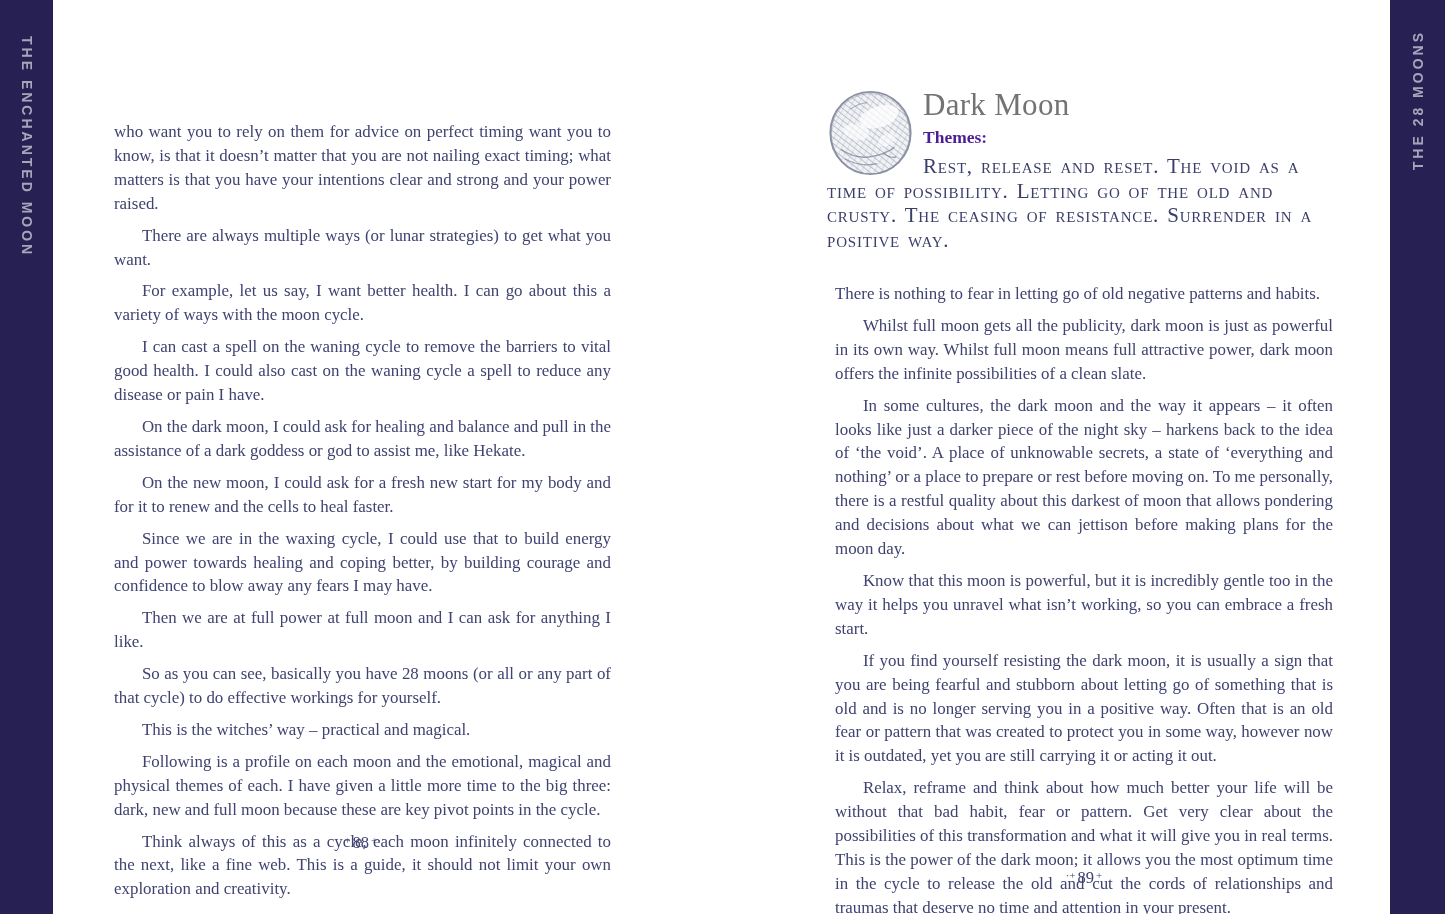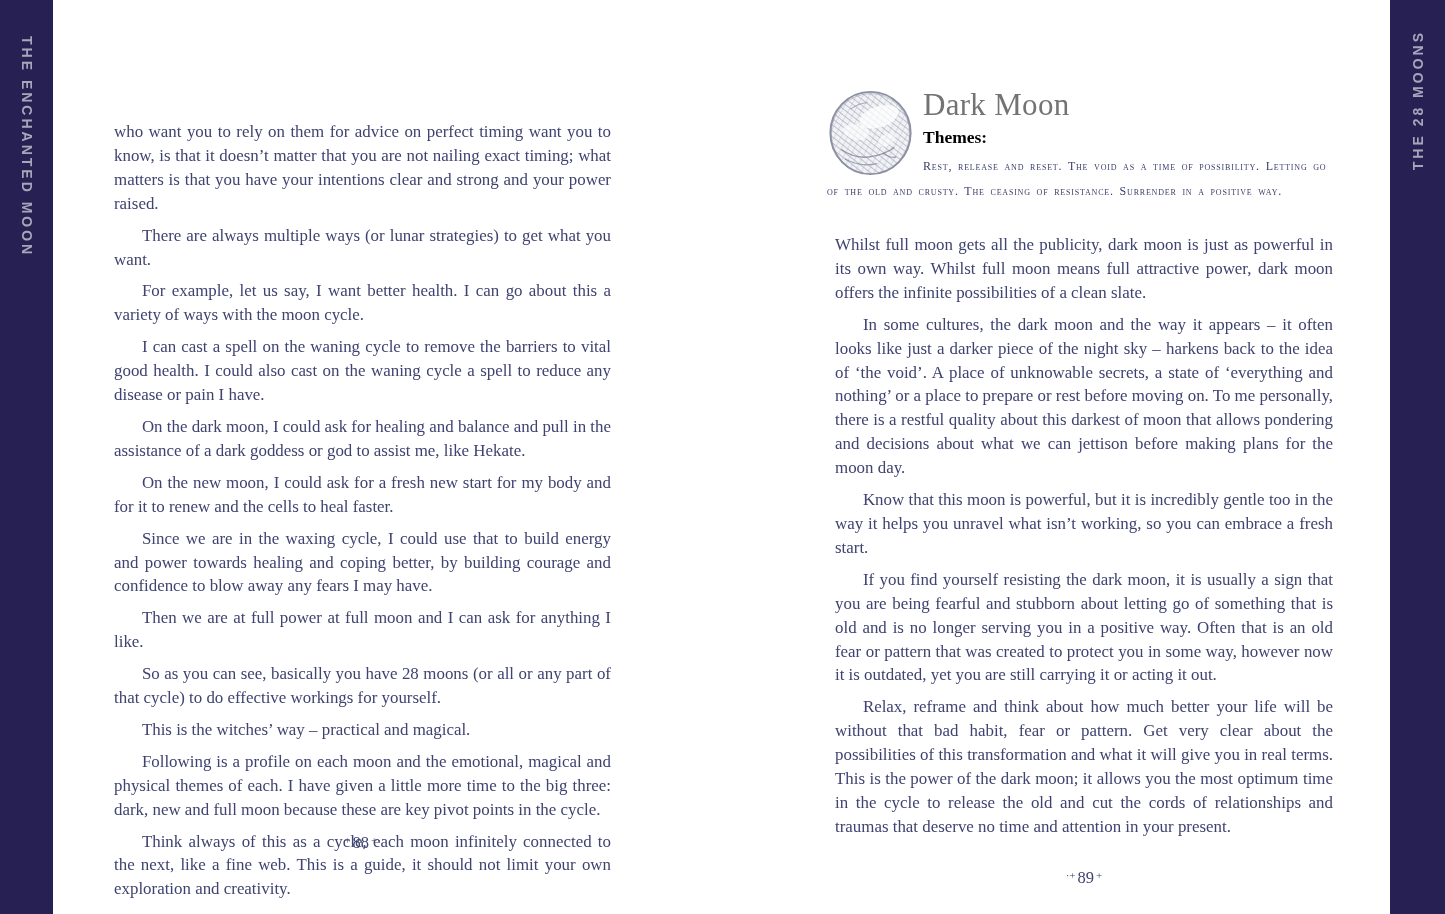--- a/index.html
+++ b/index.html
@@ -39,24 +39,24 @@
   
   .page-right { position:absolute; left:827px; top:88px; width:514px; height:790px; }
   .page-right .footer { top:780px; }
 
   .moon-art { float:left; width:87px; height:86px; margin:2px 9px 2px 0; }
 
   .section-title {
     font-size:31px; font-weight:400; color:#737373;
     margin:0 0 4px 0; line-height:34px; letter-spacing:0.3px;
   }
-  .themes-label { font-weight:700; font-size:17.5px; color:#000000;
+  .themes-label { font-weight:700; font-size:17.5px; color:#4c1d95;
                   line-height:22px; margin:0 0 6px 0; }
   .themes-text {
-    font-variant:small-caps; font-size:12px; line-height:24.5px;
+    font-variant:small-caps; font-size:21px; line-height:24.5px;
     letter-spacing:0.8px; word-spacing:2px; color:#3a3e6a;
   }
   .page-right .body-text { clear:both; margin-top:30px; }
 </style>
 </head>
 <body>
 
 <div class="spread">
 
   <div class="edge-band left">
@@ -118,20 +118,21 @@
           <ellipse cx="45" cy="45" rx="42" ry="43" fill="none" stroke="#8b90a2" stroke-width="2"></ellipse>
           <ellipse cx="45" cy="45.8" rx="41" ry="42" fill="none" stroke="#8b90a2" stroke-width="0.8" opacity="0.6"></ellipse>
         </svg>
       </div>
       <h1 class="section-title">Dark Moon</h1>
       <div class="themes-label">Themes:</div>
       <div class="themes-text">Rest, release and reset. The void as a time of possibility. Letting go of the old and crusty. The ceasing of resistance. Surrender in a positive way.</div>
     </div>
 
     <div class="body-text">
+        <p>There is nothing to fear in letting go of old negative patterns and habits.</p>
         <p>Whilst full moon gets all the publicity, dark moon is just as powerful in its own way. Whilst full moon means full attractive power, dark moon offers the infinite possibilities of a clean slate.</p>
         <p>In some cultures, the dark moon and the way it appears – it often looks like just a darker piece of the night sky – harkens back to the idea of ‘the void’. A place of unknowable secrets, a state of ‘everything and nothing’ or a place to prepare or rest before moving on. To me personally, there is a restful quality about this darkest of moon that allows pondering and decisions about what we can jettison before making plans for the moon day.</p>
         <p>Know that this moon is powerful, but it is incredibly gentle too in the way it helps you unravel what isn’t working, so you can embrace a fresh start.</p>
         <p>If you find yourself resisting the dark moon, it is usually a sign that you are being fearful and stubborn about letting go of something that is old and is no longer serving you in a positive way. Often that is an old fear or pattern that was created to protect you in some way, however now it is outdated, yet you are still carrying it or acting it out.</p>
         <p>Relax, reframe and think about how much better your life will be without that bad habit, fear or pattern. Get very clear about the possibilities of this transformation and what it will give you in real terms. This is the power of the dark moon; it allows you the most optimum time in the cycle to release the old and cut the cords of relationships and traumas that deserve no time and attention in your present.</p>
       </div>
 
     <div class="footer">
       <span class="orn">·+</span><span>89</span><span class="orn">+</span>
     </div>

